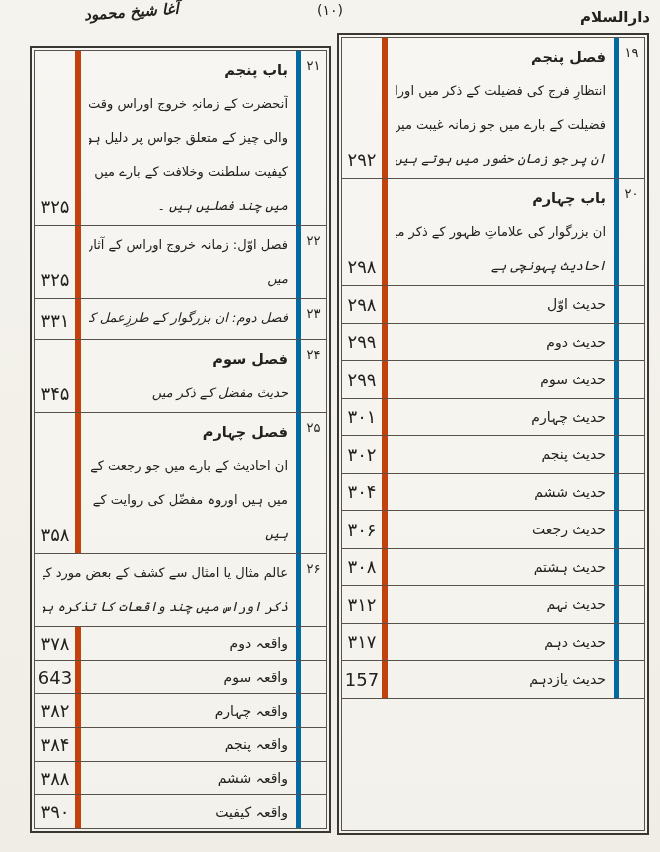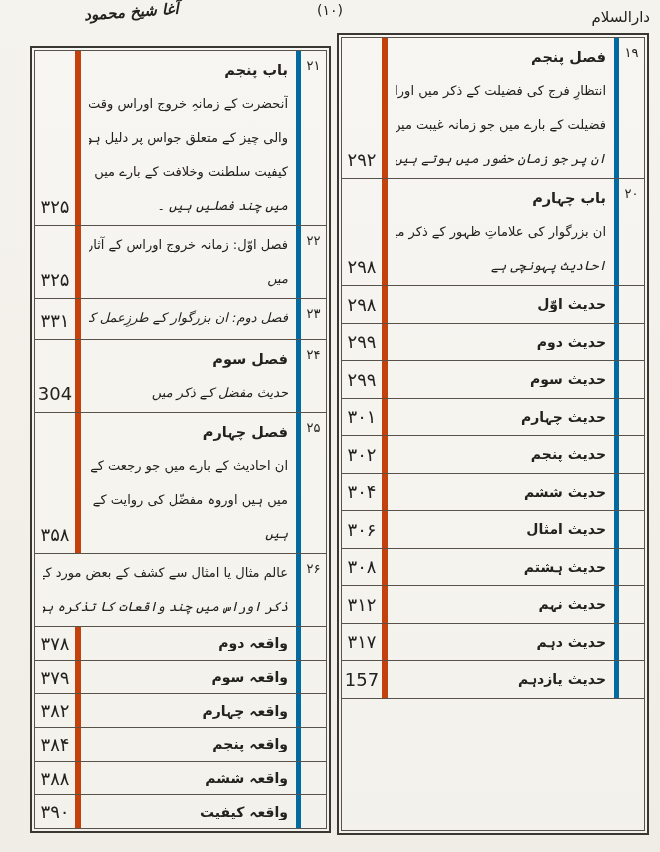--- a/index.html
+++ b/index.html
@@ -5,21 +5,21 @@
   html,body { margin:0; padding:0; }
   body {
     width:660px; height:852px; position:relative; overflow:hidden;
     background:#f3f1eb;
     background-image: linear-gradient(180deg, #f5f3ee 0%, #f2f0e9 55%, #efede6 100%);
     font-family:"DejaVu Sans", sans-serif;
     color:#24221e;
     -webkit-font-smoothing:antialiased;
   }
   
-  .hdr-right   { position:absolute; top:8px;  right:10px; font-size:15px; font-weight:400; }
+  .hdr-right   { position:absolute; top:8px;  right:10px; font-size:15px; font-weight:700; }
   .hdr-center  { position:absolute; top:2px;  left:50%; transform:translateX(-50%); font-size:14px; }
   .hdr-left    { position:absolute; top:3px;  left:84px; font-size:15px; font-weight:700;
                  font-style:italic; transform:rotate(-4deg); }
   
   .box { position:absolute; border:2px solid #3a3733; padding:2px; box-sizing:border-box;
          background:rgba(255,255,255,0.25); }
   .box-right { left:337px; top:33px; width:312px; height:802px; }
   .box-left  { left:30px;  top:46px; width:301px; height:787px; }
   .box-inner { border:1px solid #57534c; height:100%; box-sizing:border-box;
                display:flex; flex-direction:column; overflow:hidden; }
@@ -33,21 +33,21 @@
   .cell-desc   { flex:1 1 auto; min-width:0; padding:2px 8px; }
   .cell-page   { width:46px; flex:0 0 46px; border-right:6px solid #c2410c;
                  display:flex; justify-content:center; align-items:center; font-size:18px; }
   .row-section .cell-page { align-items:flex-end; padding-bottom:8px; }
   .row-title { font-weight:700; font-size:14.5px; line-height:34px; text-align:right;
                white-space:nowrap; overflow:hidden; }
   .line { font-size:13px; line-height:34px; white-space:nowrap; overflow:hidden;
           text-align:justify; text-align-last:justify; }
   .cell-desc .line:last-child { text-align:right; text-align-last:right;font-style:italic; }
   .row-item .cell-desc { display:flex; align-items:center; }
-  .item-label { font-size:14px; font-weight:700; white-space:nowrap; overflow:hidden; }
+  .item-label { font-size:14px; font-weight:400; white-space:nowrap; overflow:hidden; }
   .box-right .row-item { flex:0 0 36.5px; }
   .box-left  .row-item { flex:1 1 0; min-height:28px; }
   .row-23 { min-height:40px; }
   .filler { flex:1 1 auto; }
 </style>
 </head>
 <body>
 
 <span class="hdr-right">دارالسلام</span>
 <span class="hdr-center">(۱۰)</span>
@@ -112,21 +112,21 @@
       <div class="row row-item">
         <div class="cell cell-serial"></div>
         <div class="cell cell-desc">
           <div class="item-label">حدیث ششم</div>
         </div>
         <div class="cell cell-page">۳۰۴</div>
       </div>
       <div class="row row-item">
         <div class="cell cell-serial"></div>
         <div class="cell cell-desc">
-          <div class="item-label">حدیث امثال</div>
+          <div class="item-label">حدیث رجعت</div>
         </div>
         <div class="cell cell-page">۳۰۶</div>
       </div>
       <div class="row row-item">
         <div class="cell cell-serial"></div>
         <div class="cell cell-desc">
           <div class="item-label">حدیث ہشتم</div>
         </div>
         <div class="cell cell-page">۳۰۸</div>
       </div>
@@ -182,21 +182,21 @@
           <div class="line">فصل دوم: ان بزرگوار کے طرزِعمل کے بارے میں</div>
         </div>
         <div class="cell cell-page">۳۳۱</div>
       </div>
       <div class="row row-section">
         <div class="cell cell-serial">۲۴</div>
         <div class="cell cell-desc">
           <div class="row-title">فصل سوم</div>
           <div class="line">حدیث مفضل کے ذکر میں</div>
         </div>
-        <div class="cell cell-page">304</div>
+        <div class="cell cell-page">۳۴۵</div>
       </div>
       <div class="row row-section">
         <div class="cell cell-serial">۲۵</div>
         <div class="cell cell-desc">
           <div class="row-title">فصل چہارم</div>
           <div class="line">ان احادیث کے بارے میں جو رجعت کے سلسلہ</div>
           <div class="line">میں ہیں اوروہ مفضّل کی روایت کے علاوہ مذکور ہوئی</div>
           <div class="line">ہیں</div>
         </div>
         <div class="cell cell-page">۳۵۸</div>
@@ -213,21 +213,21 @@
         <div class="cell cell-desc">
           <div class="item-label">واقعہ دوم</div>
         </div>
         <div class="cell cell-page">۳۷۸</div>
       </div>
       <div class="row row-item">
         <div class="cell cell-serial"></div>
         <div class="cell cell-desc">
           <div class="item-label">واقعہ سوم</div>
         </div>
-        <div class="cell cell-page">۳۷۹</div>
+        <div class="cell cell-page">643</div>
       </div>
       <div class="row row-item">
         <div class="cell cell-serial"></div>
         <div class="cell cell-desc">
           <div class="item-label">واقعہ چہارم</div>
         </div>
         <div class="cell cell-page">۳۸۲</div>
       </div>
       <div class="row row-item">
         <div class="cell cell-serial"></div>

